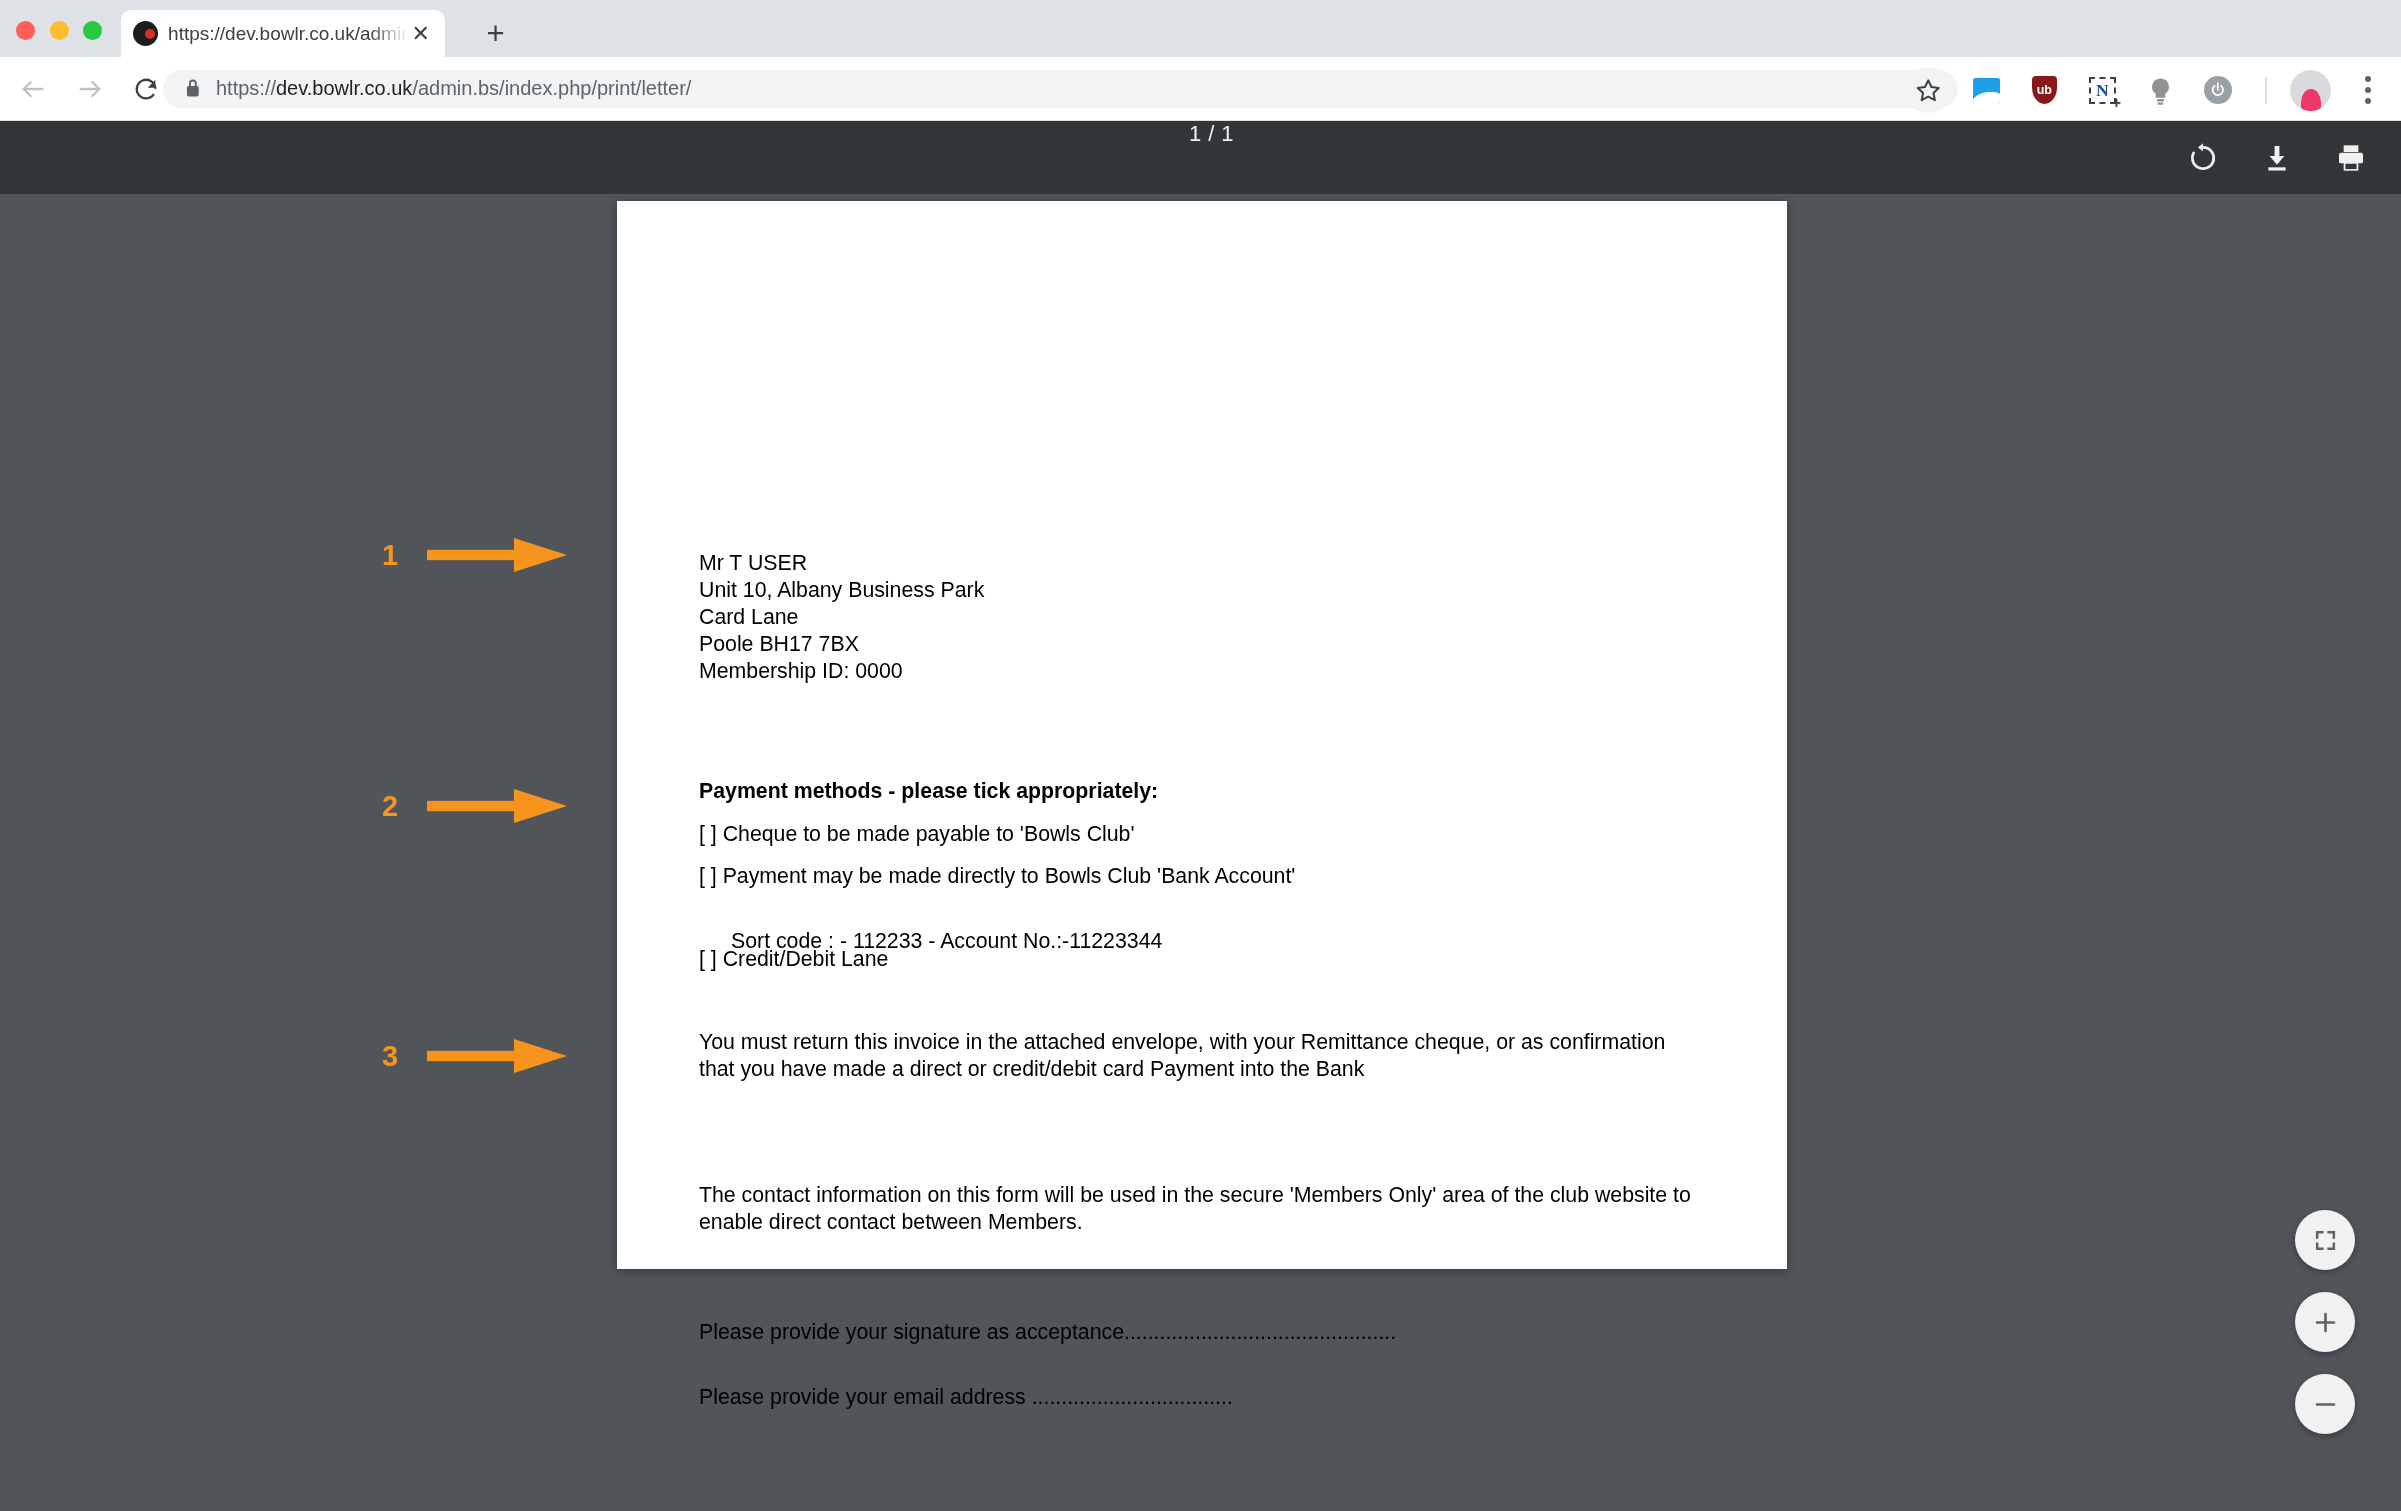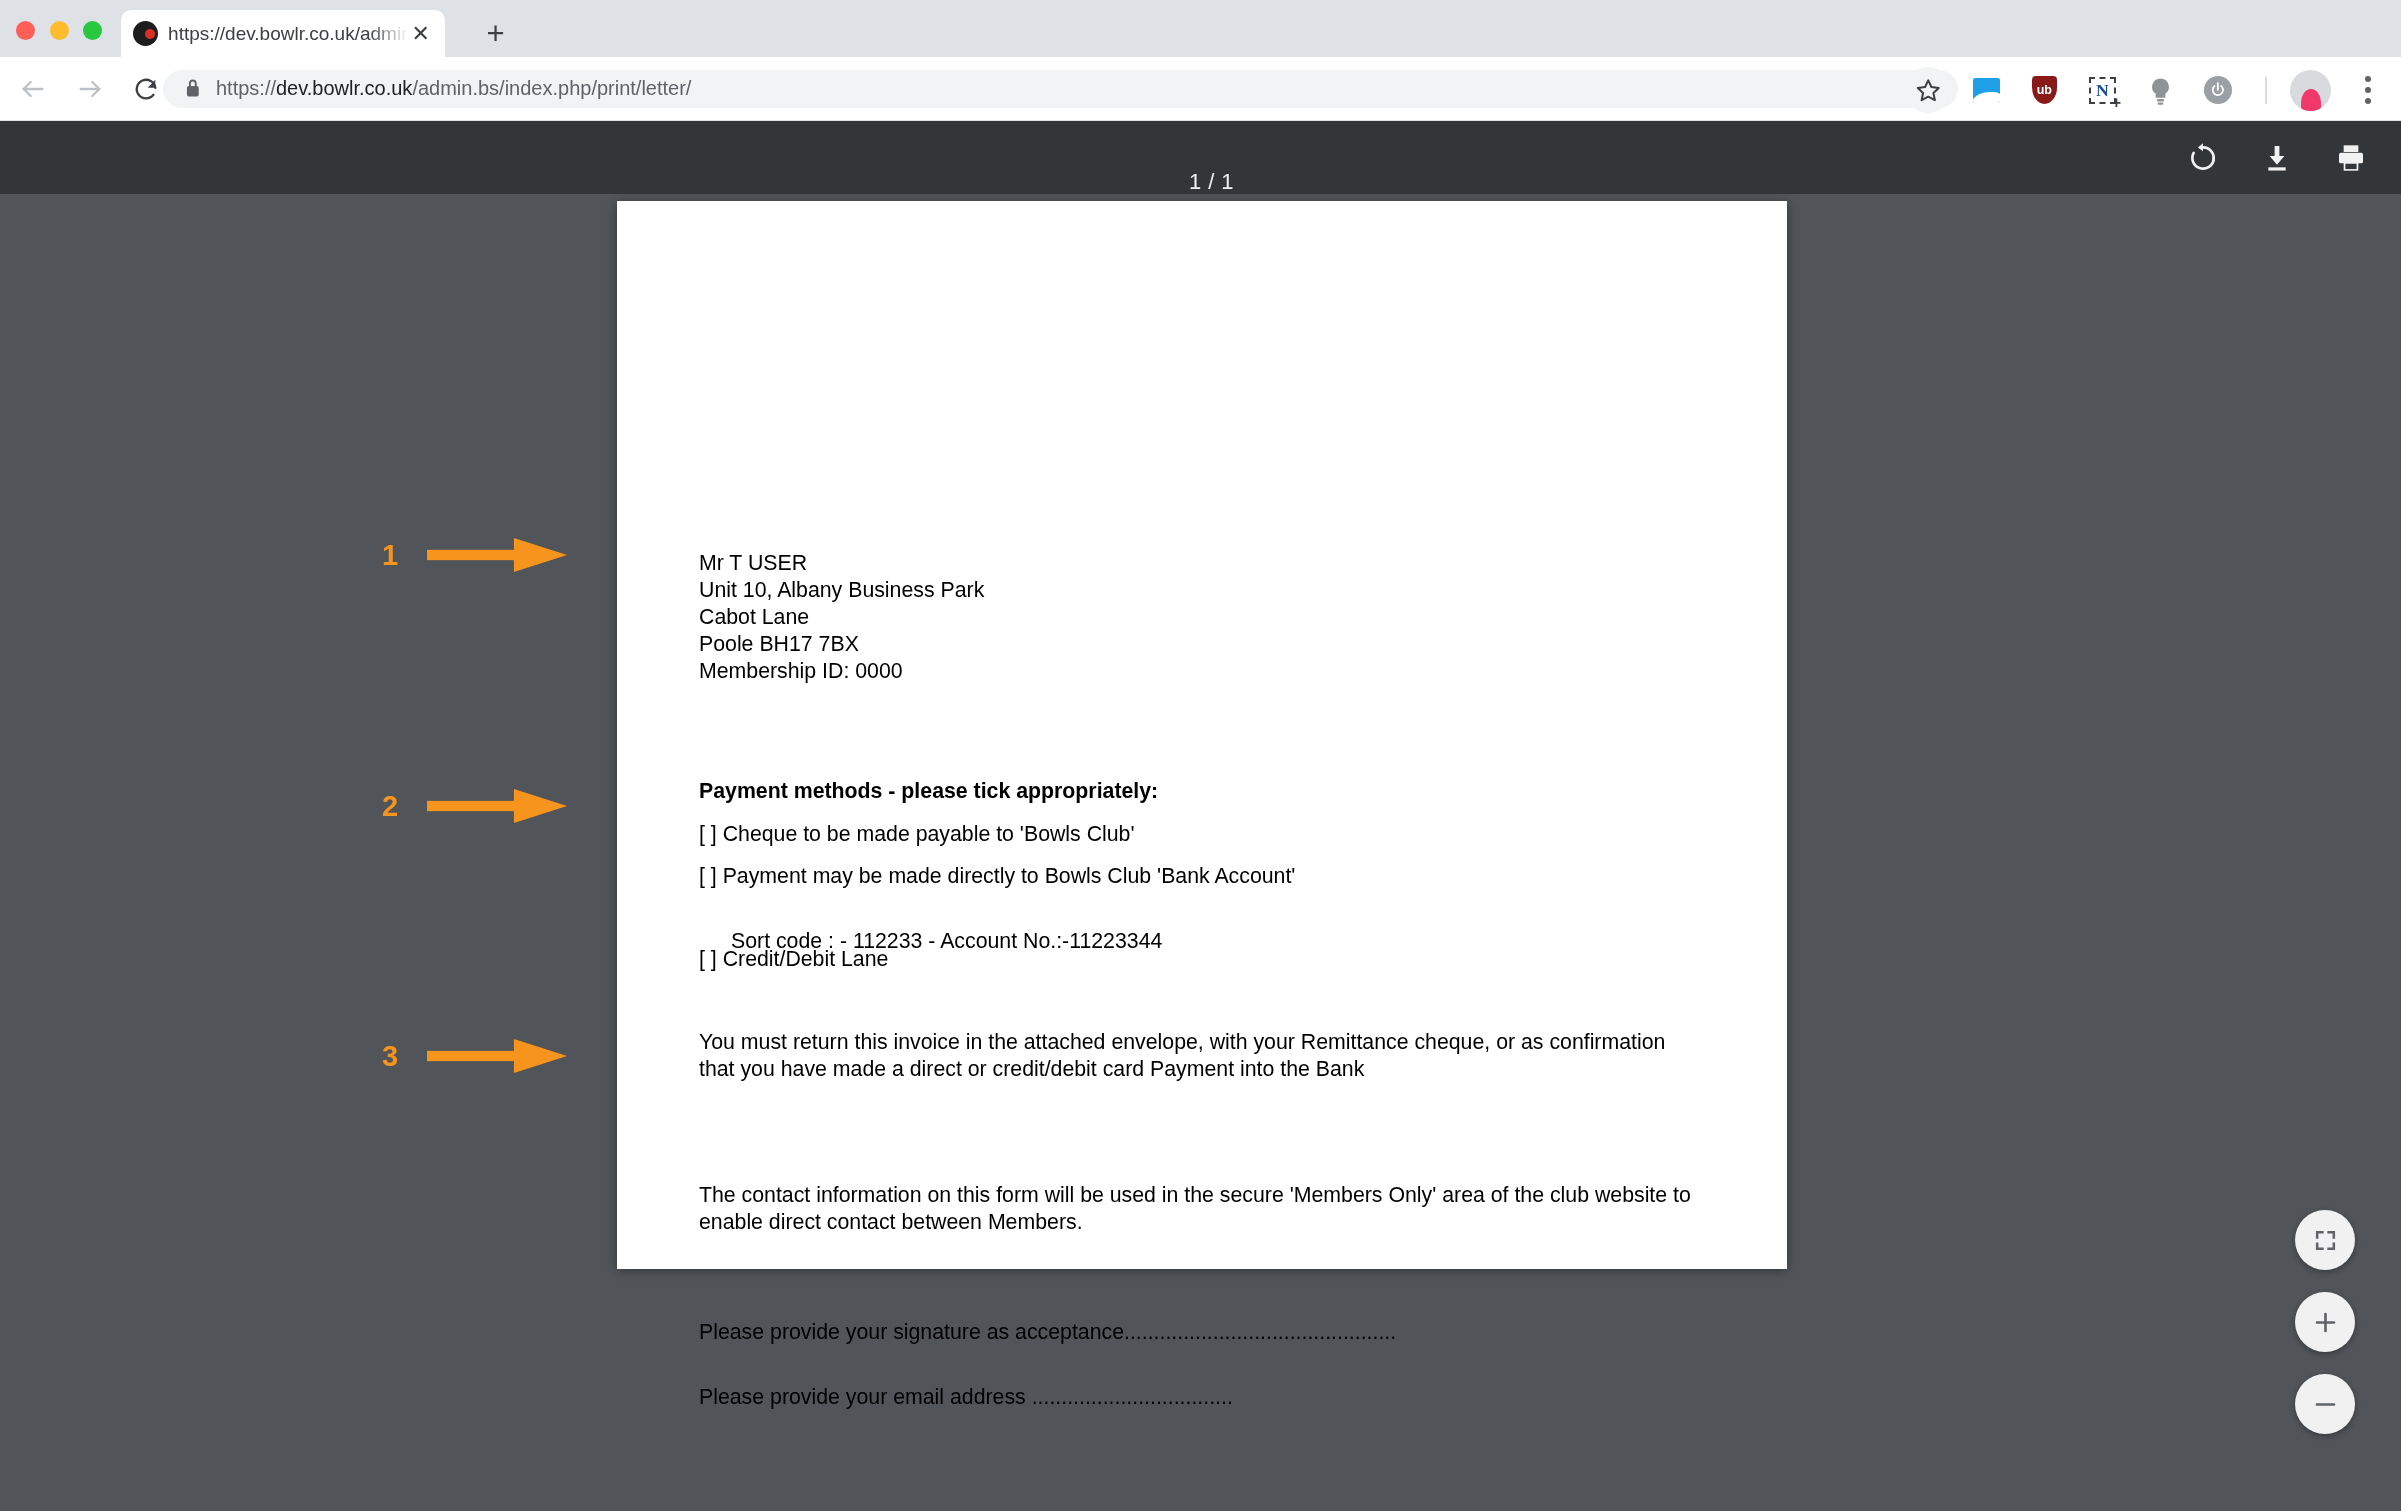--- a/index.html
+++ b/index.html
@@ -126,21 +126,21 @@
     border-radius: 50% 50% 40% 40% / 62% 62% 20% 20%;
   }
   .kebab { width: 40px; height: 43px; display:flex; flex-direction:column;
            align-items:center; justify-content:center; gap:5.2px; flex:none; margin-left:4.4px;}
   .kebab i { width: 5.9px; height: 5.9px; border-radius:50%; background:#5f6368; display:block; }
 
   
   .pdf-toolbar {
     position: absolute; left: 0; top: 121px; width: 2401px; height: 74px;
     background: #323639;
-    display: flex; align-items: flex-end; justify-content: center; padding-left: 22px;
+    display: flex; align-items: flex-start; justify-content: center; padding-left: 22px;
   }
   .page-indicator {
     color: #f1f1f1; font-size: 22px; letter-spacing: 0.4px;
   }
   .pdf-tools {
     position: absolute; right: 32px; top: 0; height: 74px;
     display: flex; align-items: center; gap: 37px;
   }
   .pdf-tool { width: 37px; height: 37px; display:flex; align-items:center; justify-content:center; }
 
@@ -319,21 +319,21 @@
     </div>
   </div>
 
   <div class="pdf-viewport">
     <div class="pdf-page">
       <div class="doc">
 
         <div class="addr">
           <div>Mr T USER</div>
           <div>Unit 10, Albany Business Park</div>
-          <div>Cabot Lane</div>
+          <div>Card Lane</div>
           <div>Poole BH17 7BX</div>
           <div>Membership ID: 0000</div>
         </div>
 
         <div class="pay-title">Payment methods  - please tick appropriately:</div>
         <div class="pay-1">[ ]  Cheque to be made payable to 'Bowls Club'</div>
         <div class="pay-2">[ ]  Payment may be made directly to Bowls Club 'Bank Account'</div>
         <div class="pay-sort">Sort code : - 112233 - Account No.:-11223344</div>
         <div class="pay-3">[ ]  Credit/Debit Lane</div>
 

